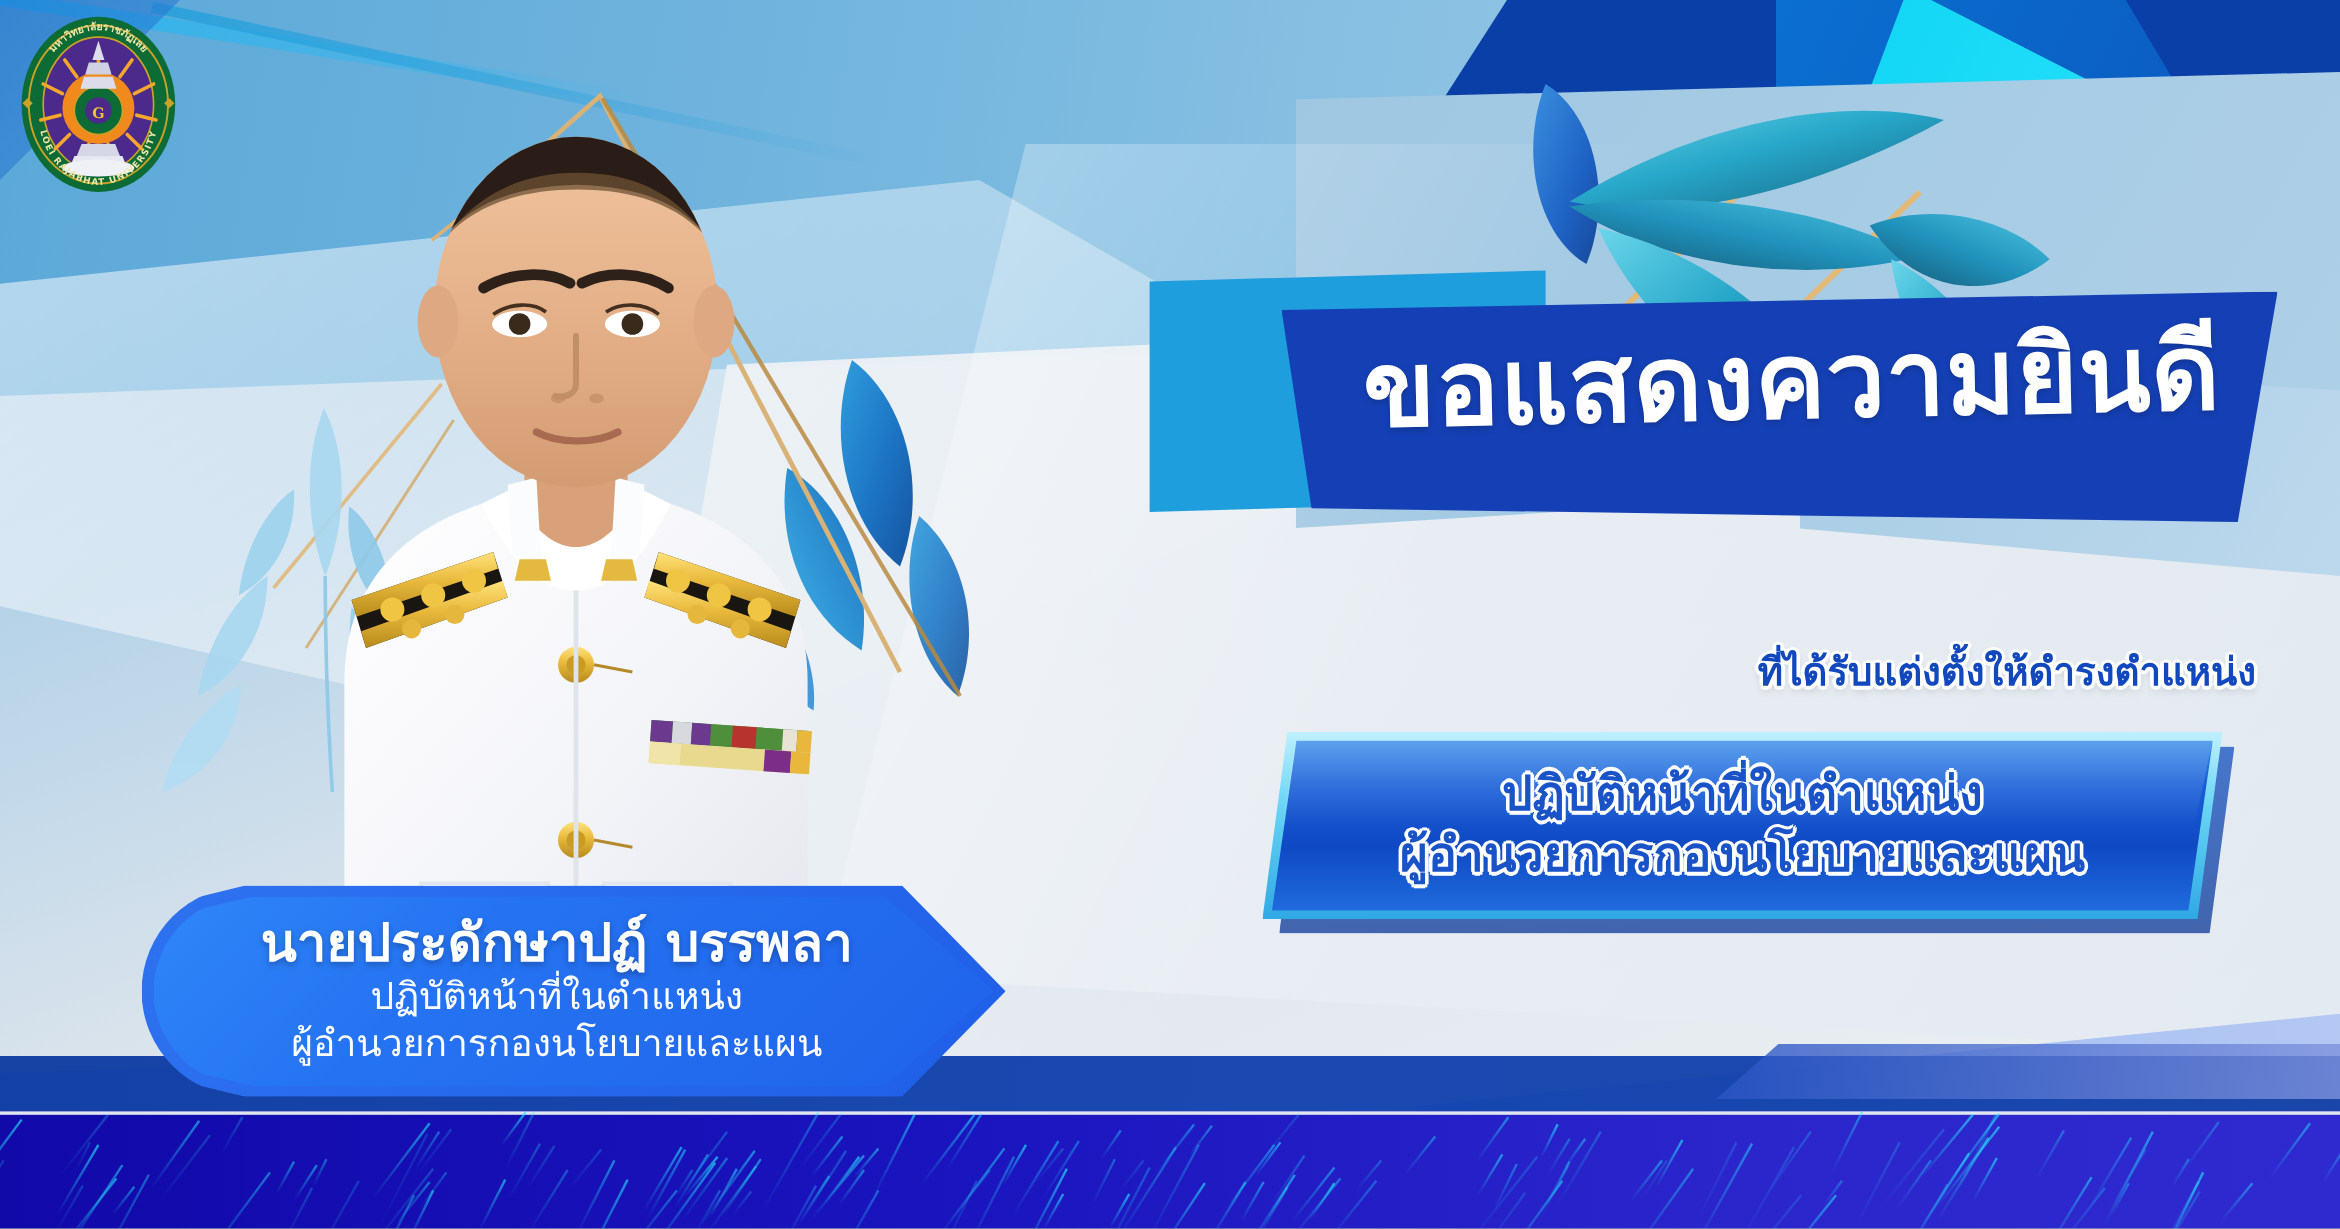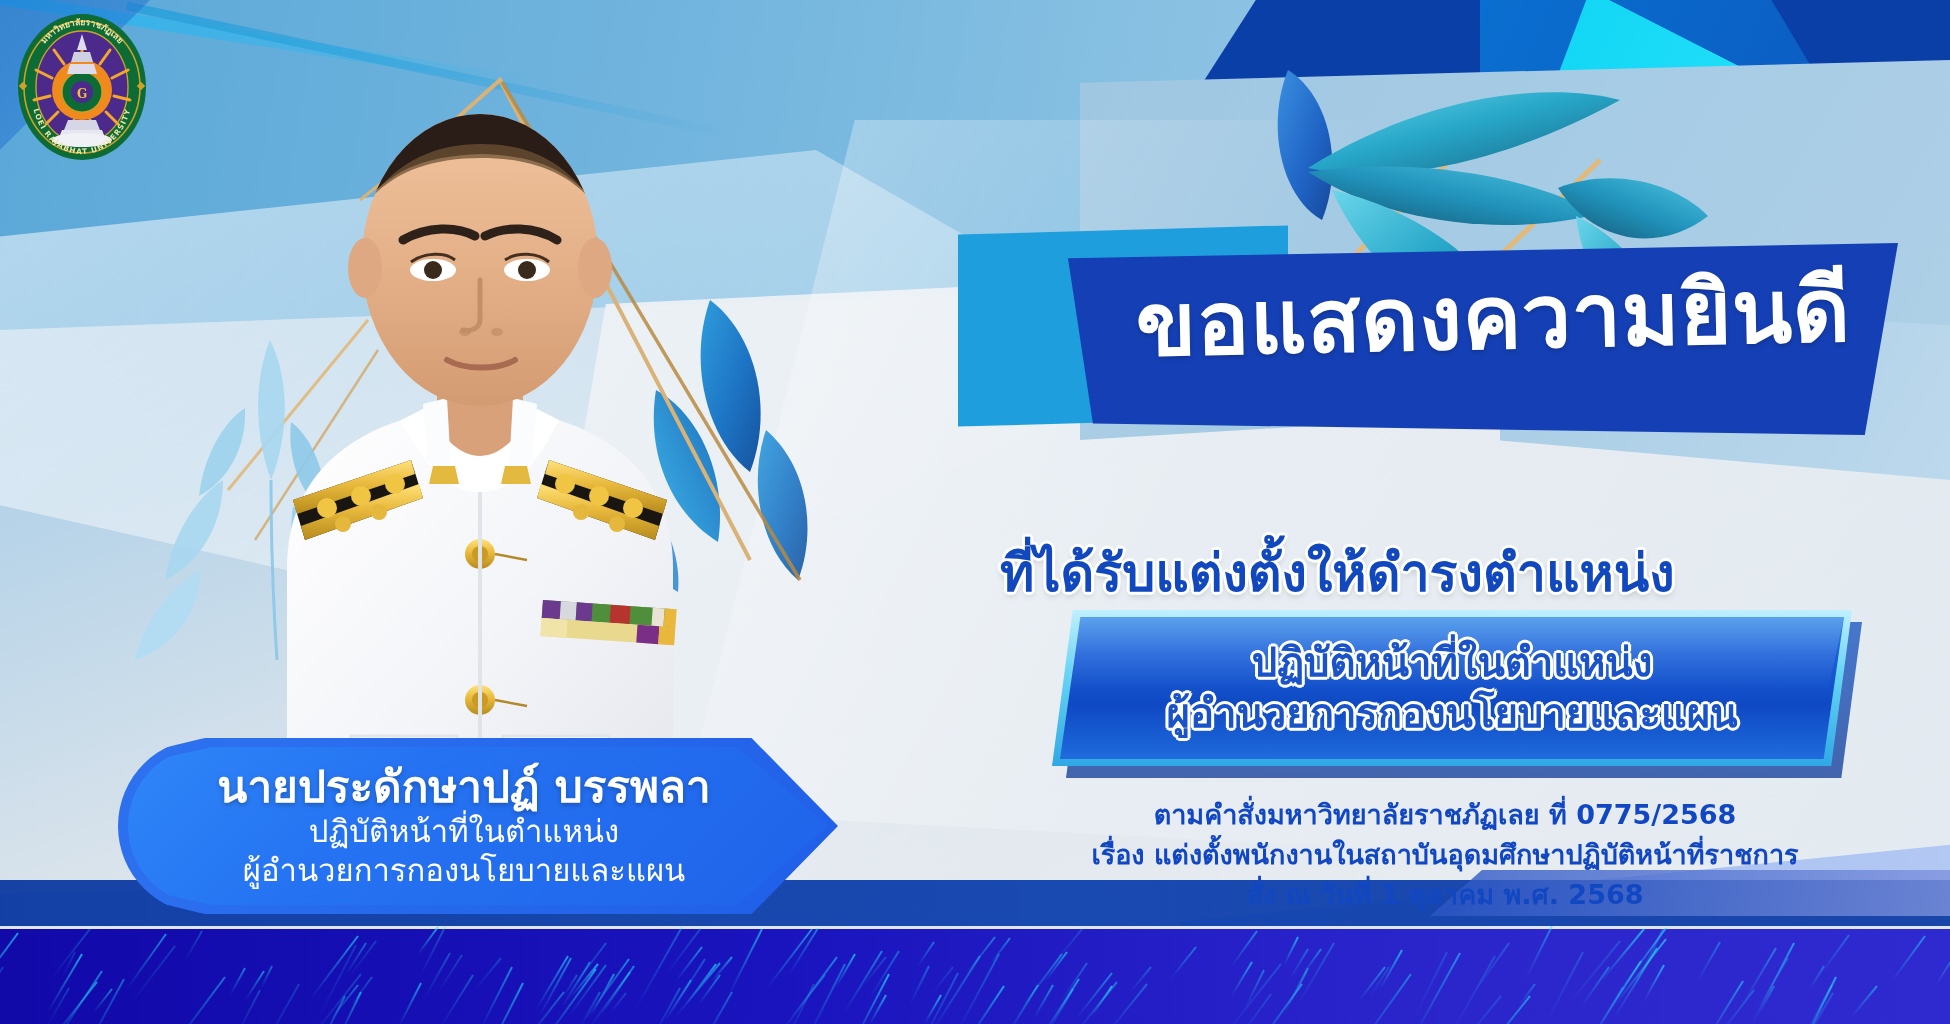--- a/index.html
+++ b/index.html
@@ -168,22 +168,22 @@
     font-size:88px; font-weight:700; color:#ffffff;
     letter-spacing:.5px; line-height:1.25;
     transform:rotate(-1.2deg);
     text-shadow:0 2px 5px rgba(0,0,0,.20);
     white-space:nowrap;
   }
 
   
   .subtitle{
     position:absolute; left:1000px; top:540px; width:880px;
-    text-align:left; z-index:30;
-    font-size:52px; font-weight:700; color:#1148bd;
+    text-align:right; z-index:30;
+    font-size:32px; font-weight:700; color:#1148bd;
     line-height:1.3;
     text-shadow:
       -2px -2px 0 #fff, 2px -2px 0 #fff, -2px 2px 0 #fff, 2px 2px 0 #fff,
       0 -3px 0 #fff, 0 3px 0 #fff, -3px 0 0 #fff, 3px 0 0 #fff,
       0 4px 7px rgba(0,0,0,.18);
   }
 
   
   .posbox-wrap{
     position:absolute; left:1052px; top:610px; width:800px; height:156px; z-index:30;
@@ -529,25 +529,20 @@
     <div class="posbox-shadow"></div>
     <div class="posbox-outline"></div>
     <div class="posbox-fill"></div>
     <div class="posbox-gloss"></div>
     <div class="posbox-text">
       <div>ปฏิบัติหน้าที่ในตำแหน่ง</div>
       <div>ผู้อำนวยการกองนโยบายและแผน</div>
     </div>
   </div>
 
-  <div class="order-details">
-    <div>ตามคำสั่งมหาวิทยาลัยราชภัฏเลย ที่ 0775/2568</div>
-    <div>เรื่อง แต่งตั้งพนักงานในสถาบันอุดมศึกษาปฏิบัติหน้าที่ราชการ</div>
-    <div>สั่ง ณ วันที่ 1 ตุลาคม พ.ศ. 2568</div>
-  </div>
 
   <div class="nameplate">
     <div class="nameplate-border"></div>
     <div class="nameplate-inner"></div>
     <div class="nameplate-content">
       <div class="np-name">นายประดักษาปฏ์  บรรพลา</div>
       <div class="np-line">ปฏิบัติหน้าที่ในตำแหน่ง</div>
       <div class="np-line">ผู้อำนวยการกองนโยบายและแผน</div>
     </div>
   </div>

